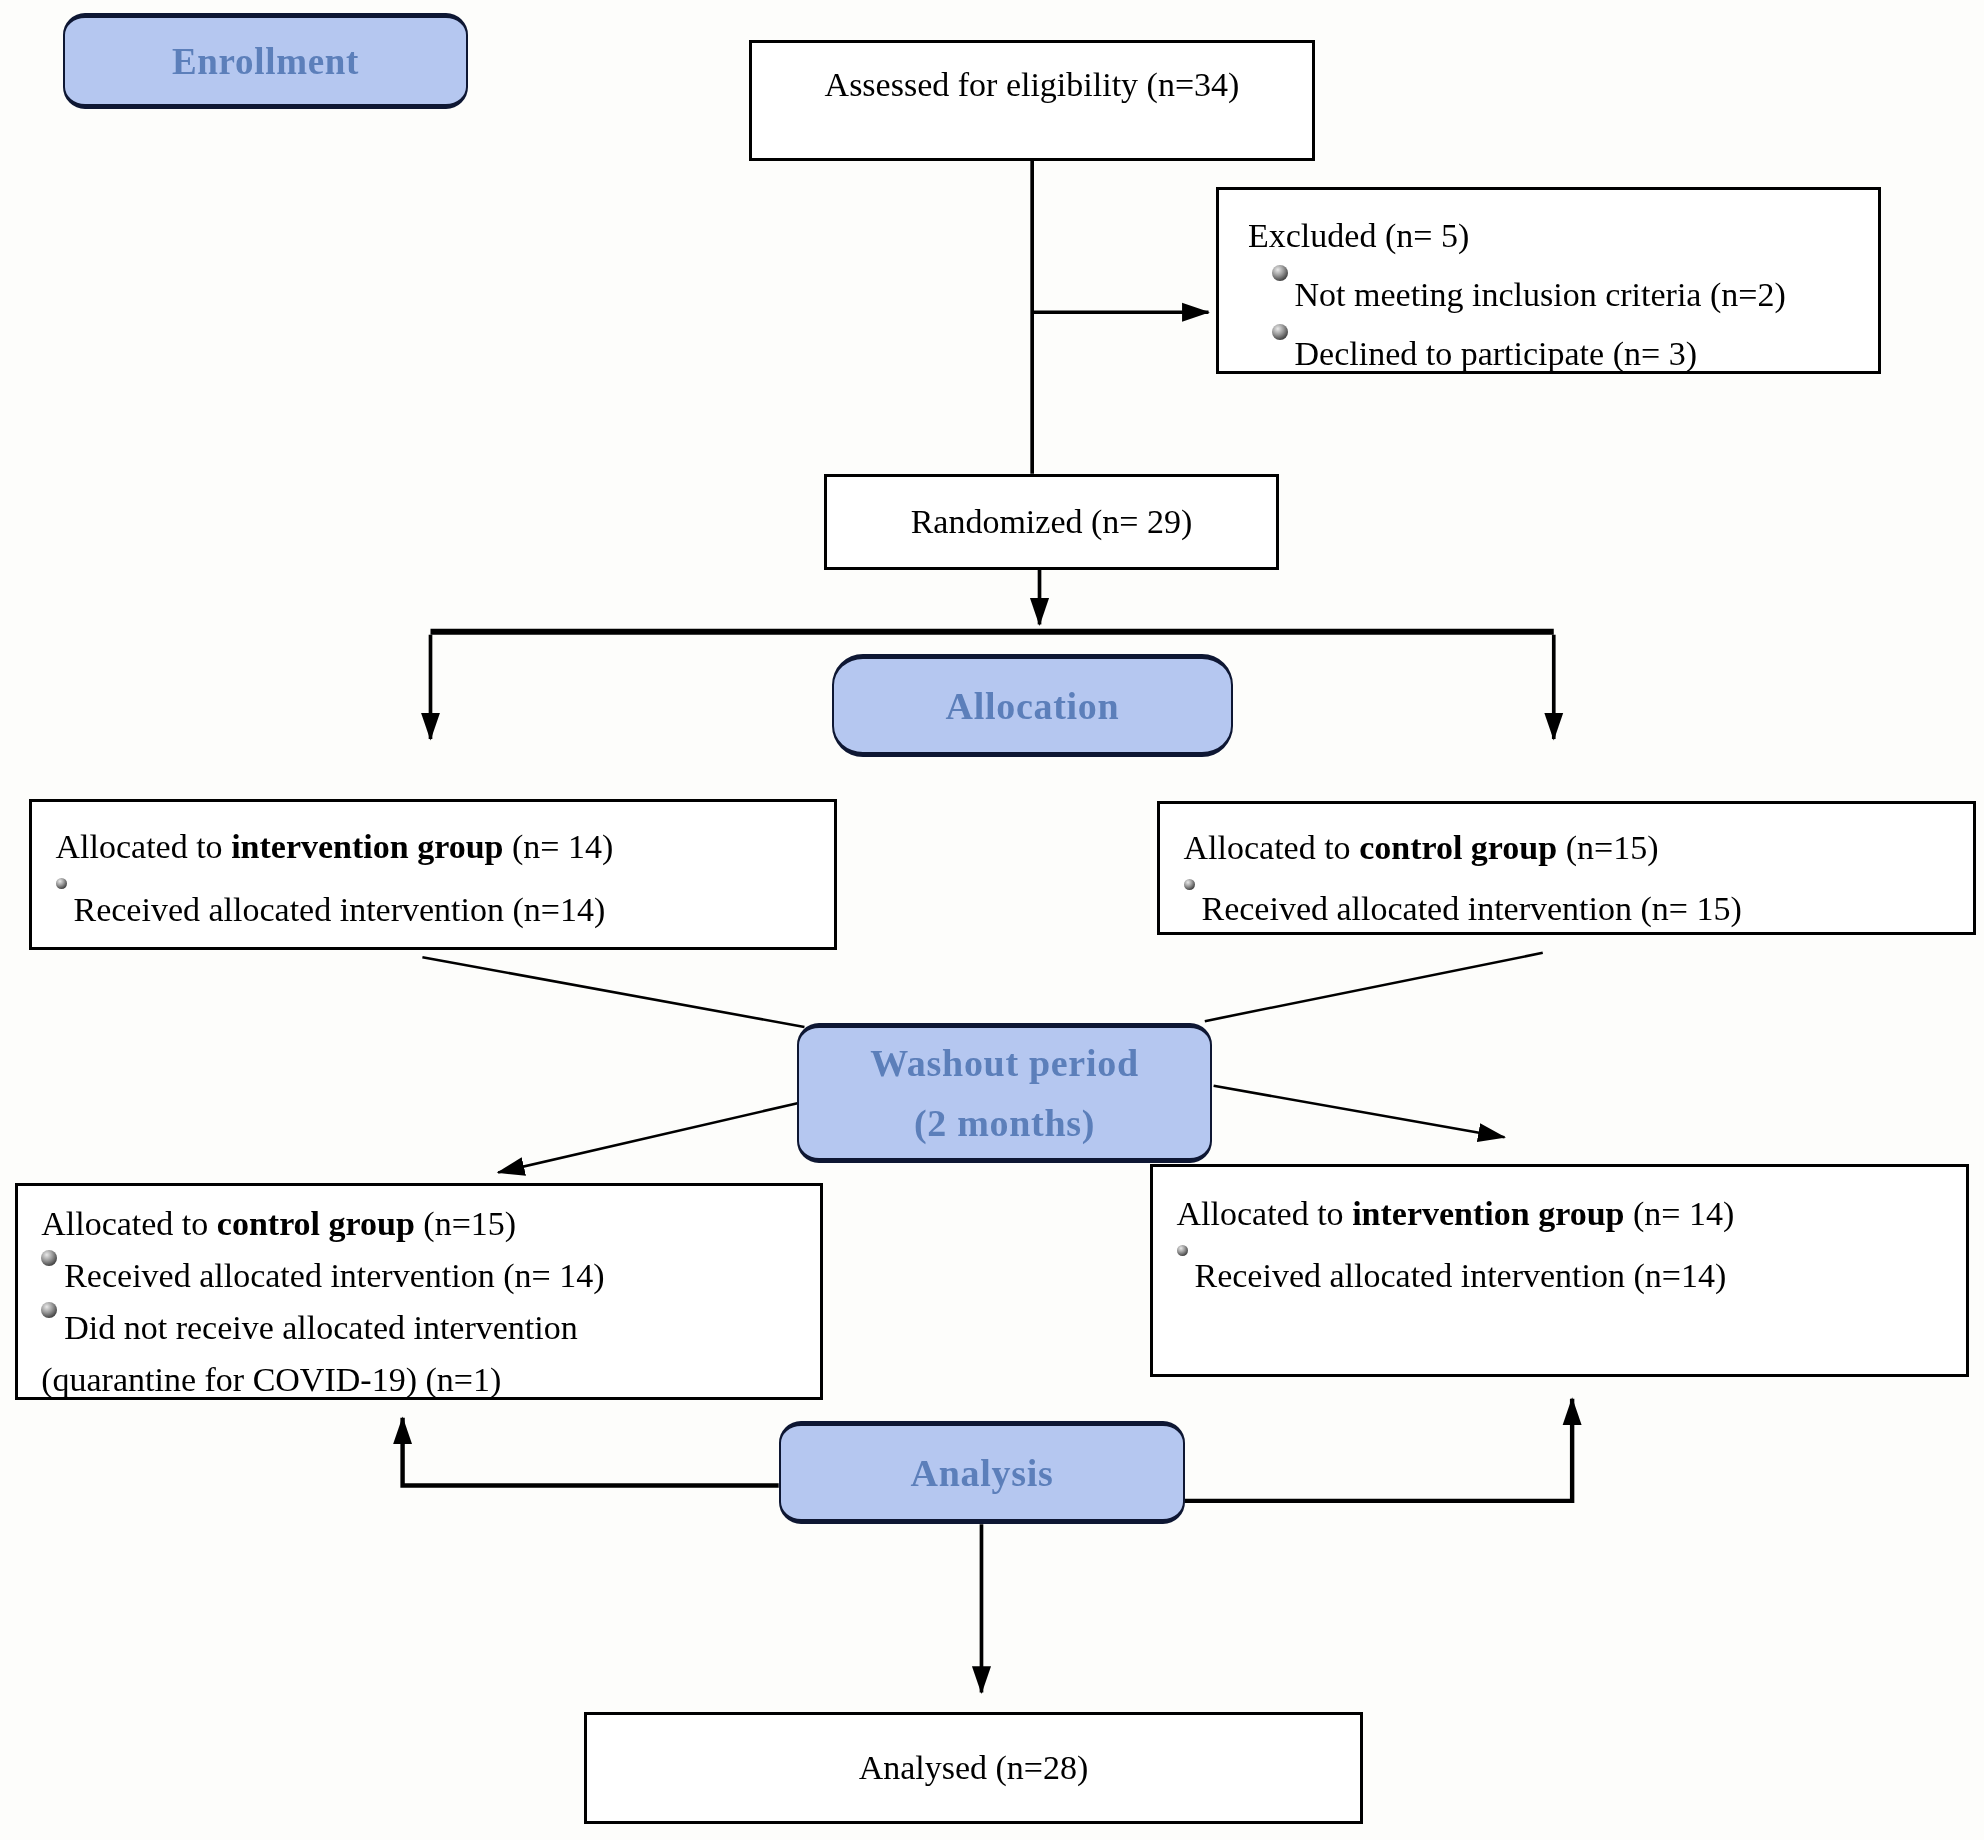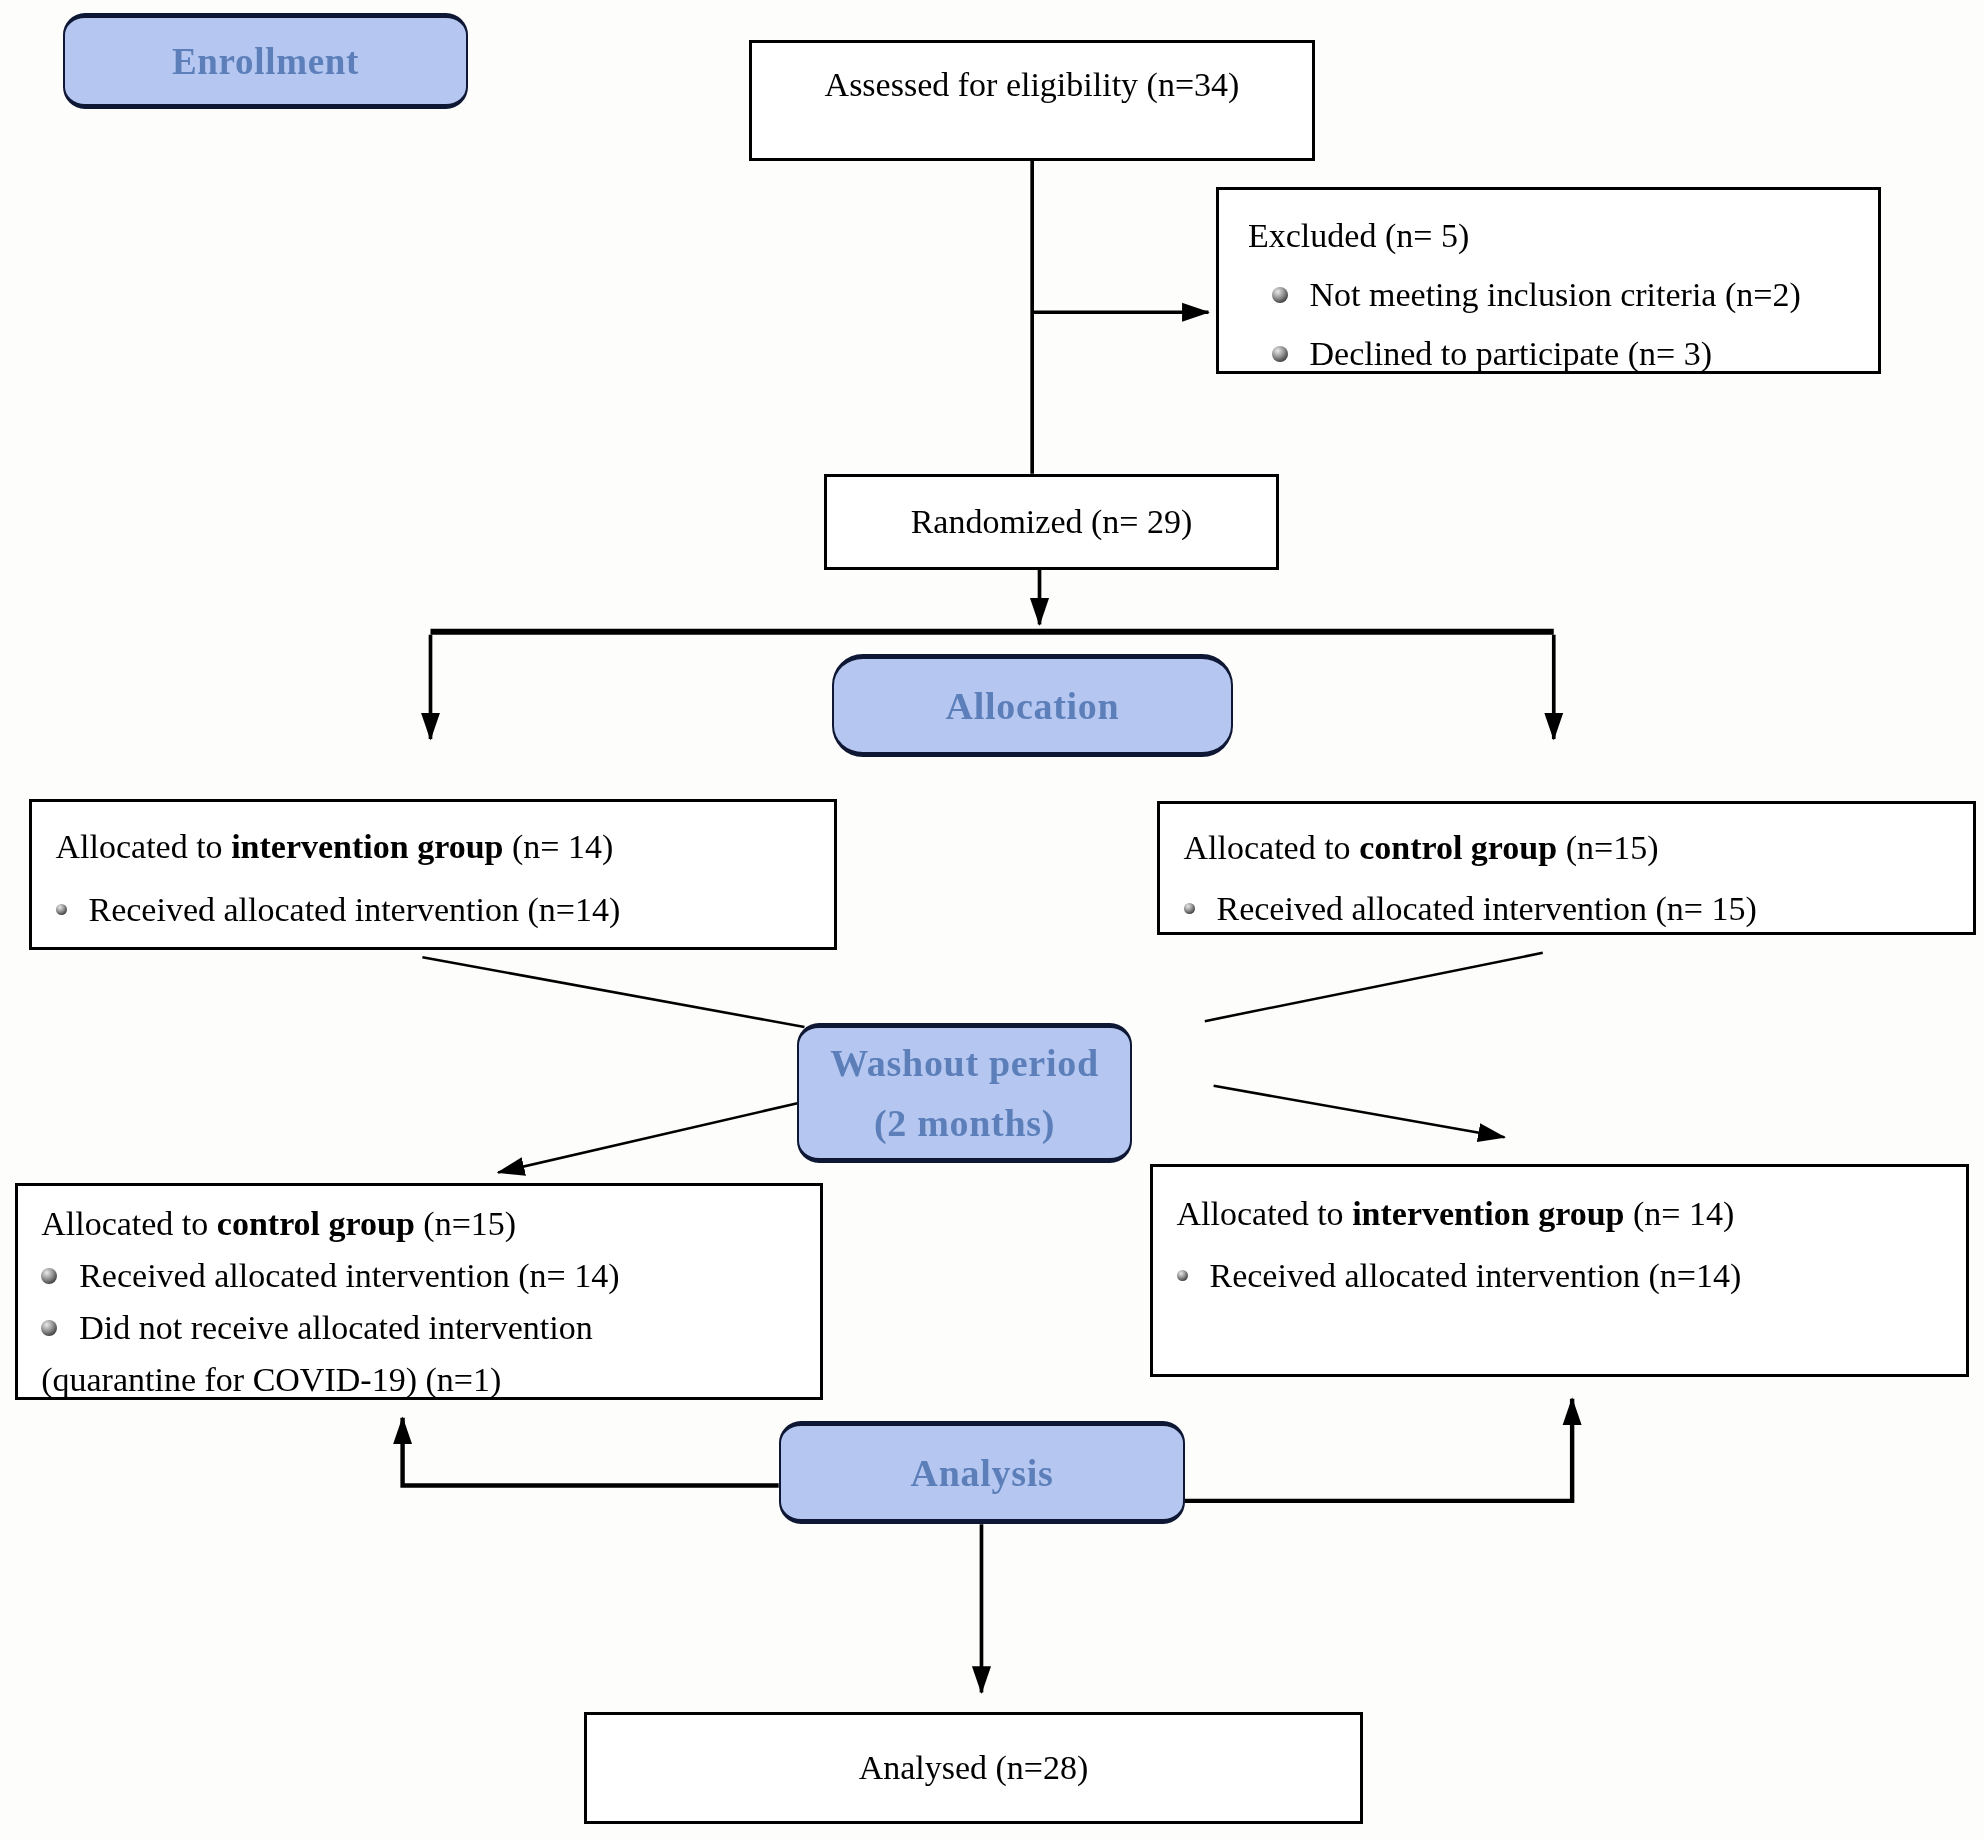--- a/index.html
+++ b/index.html
@@ -37,21 +37,21 @@
     font-size:38px;
     letter-spacing:0.7px;
     text-align:center;
   }
   .center { display:flex; align-items:center; justify-content:center; text-align:center; }
   .toptext { text-align:center; padding-top:20.6px; }
 
   .pad { padding:10.3px 20.6px 0 23.5px; }
   .t  { line-height:63px; white-space:nowrap; }
   .t4 { line-height:52px; white-space:nowrap; }
-  .bl { display:flex; align-items:center; gap:22px; white-space:nowrap; }
+  .bl { display:flex; gap:7px; white-space:nowrap; }
   .indent { padding-left:23.5px; }
 
   .ball {
     width:16px; height:16px; border-radius:50%; flex:none;
     background:radial-gradient(circle at 36% 30%, #e9e9e9 0%, #9a9a9a 38%, #3c3c3c 78%, #000 100%);
   }
   .ball-sm { width:11px; height:11px; }
   b { font-weight:bold; }
 </style>
 </head>
@@ -85,21 +85,21 @@
   </svg>
 
   <div class="stage" style="left:63px; top:13.2px; width:405px; height:96px; font-size:37px;">
     <span>Enrollment</span>
   </div>
 
   <div class="stage" style="left:832px; top:654px; width:401px; height:103px;border-radius:31px;">
     <span>Allocation</span>
   </div>
 
-  <div class="stage" style="left:797px; top:1023px; width:335px; height:140px; line-height:60px;">
+  <div class="stage" style="left:797px; top:1023px; width:415px; height:140px; line-height:60px;">
     <span>Washout period</span>
     <span>(2 months)</span>
   </div>
 
   <div class="stage" style="left:779px; top:1421px; width:406px; height:103px;">
     <span>Analysis</span>
   </div>
 
   <div class="wbox toptext" style="left:749px; top:40px; width:566px; height:121px;">
     <span>Assessed for eligibility (n=34)</span>

